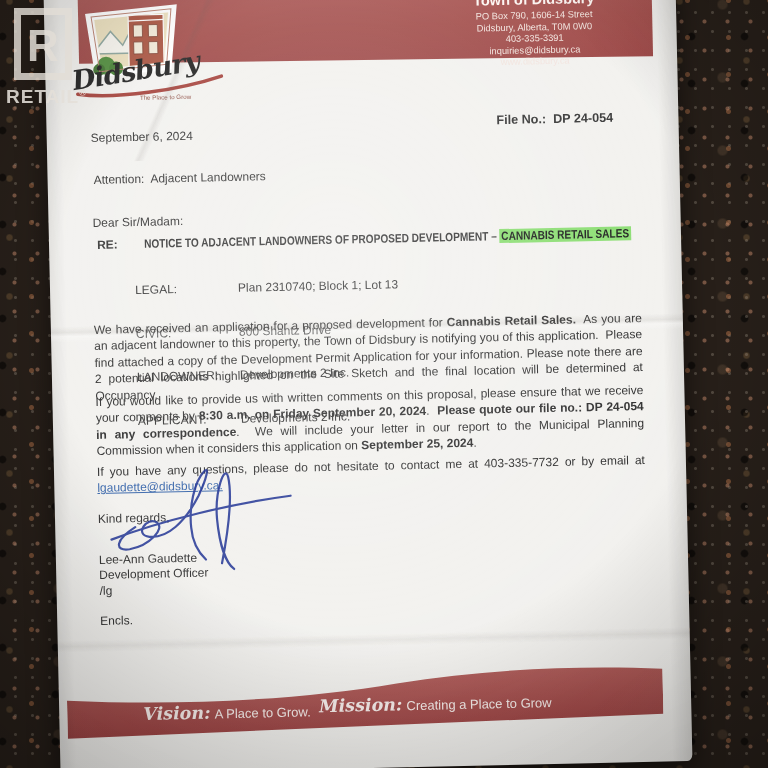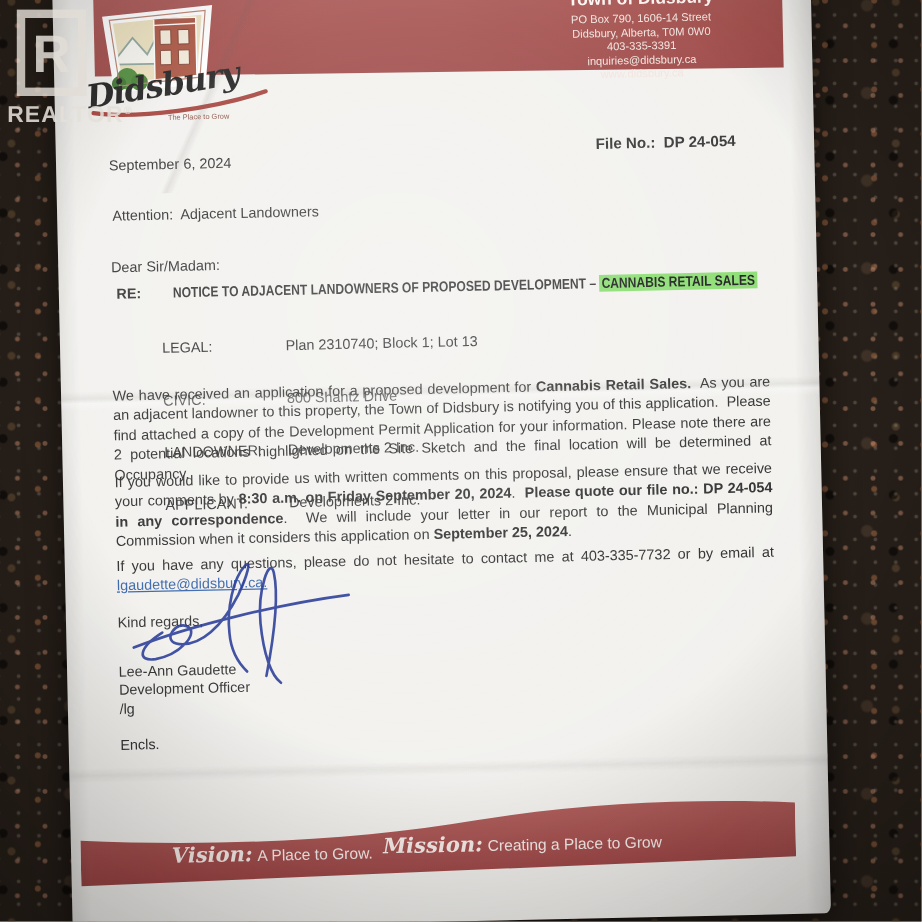--- a/index.html
+++ b/index.html
@@ -83,21 +83,21 @@
   .vision{left:84px;top:713px;}
   .mission{left:260px;top:709px;}
 </style>
 </head>
 <body>
 
 <div class="watermark">
   <div class="wm-box">
     <span class="wm-r">R</span>
   </div>
-  <div class="wm-text"><span>REALTOR</span><sup>®</sup></div>
+  <div class="wm-text"><span>RETAIL</span><sup>®</sup></div>
 </div>
 
 <div class="paper">
 
   <div class="banner"></div>
 
   <svg class="logo" viewBox="0 0 152 100">
     <defs>
       <clipPath id="shieldClip">
           <path d="M22 14 L96 8 L91 58 L29 63 Z"></path>

